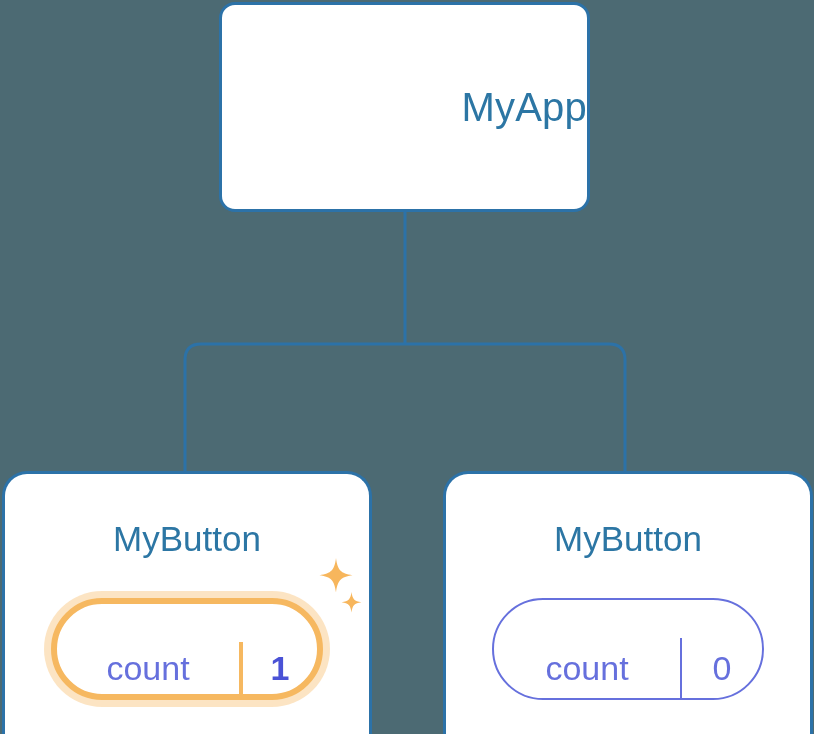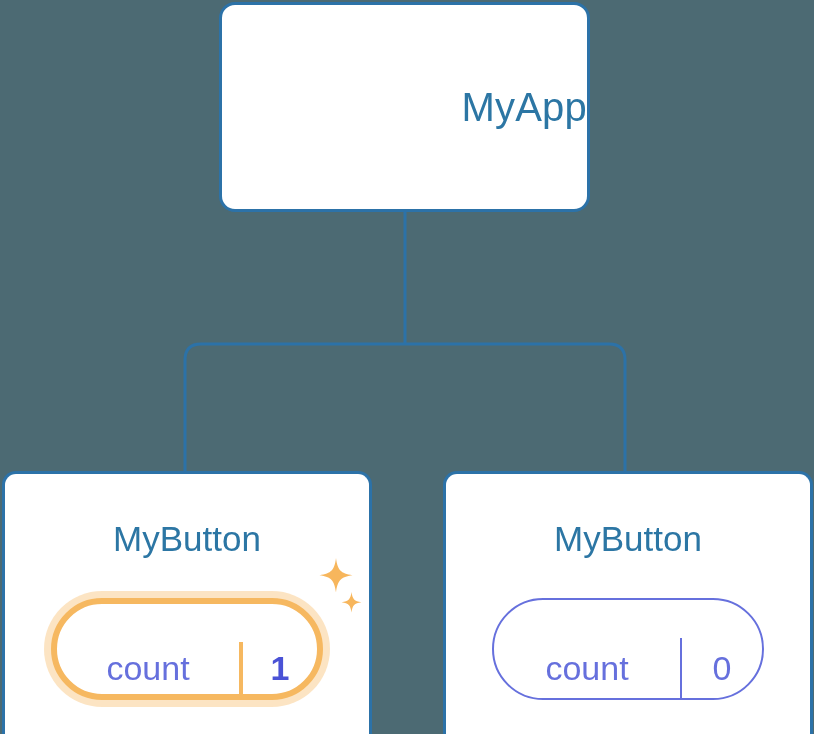--- a/index.html
+++ b/index.html
@@ -29,21 +29,21 @@
     width: 814px;
     height: 734px;
     pointer-events: none;
   }
 
   
   .card {
     position: absolute;
     background: #ffffff;
     border: 3px solid #2c72a8;
-    border-radius: 14px;
+    border-radius: 25px;
     box-sizing: border-box;
   }
 
   
   #card-root {
     left: 219px;
     top: 2px;
     width: 371px;
     height: 210px;
     border-radius: 16px;

